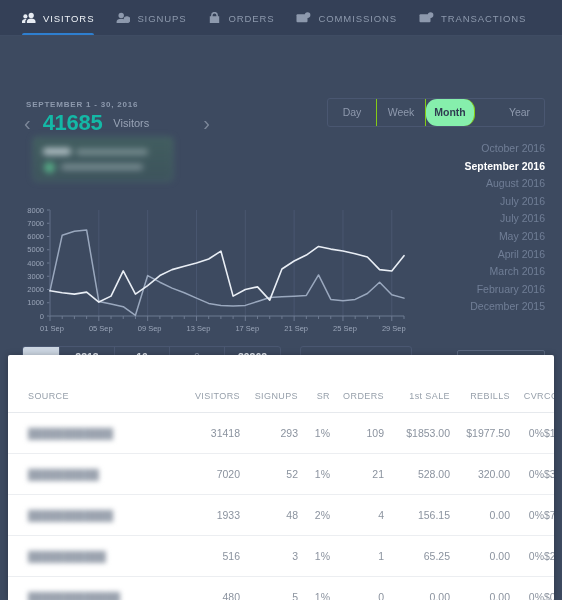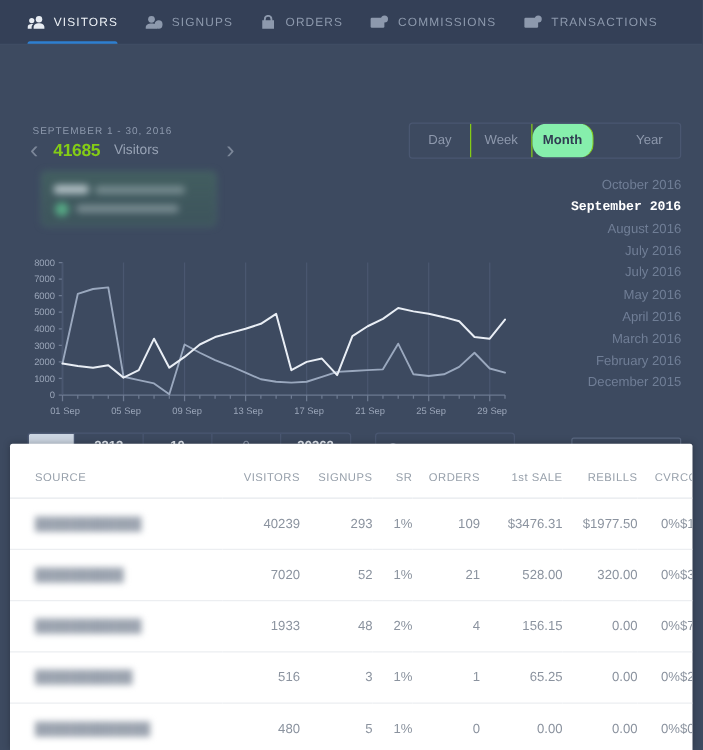--- a/index.html
+++ b/index.html
@@ -52,31 +52,31 @@
   }
   .tab svg { display: block; }
   .tab .icn path, .tab .icn circle, .tab .icn rect { fill: #8d99ad; }
   .tab.active .icn path, .tab.active .icn circle, .tab.active .icn rect { fill: #e7ecf3; }
 
   
   .panel { position: relative; height: 316px; padding: 0; }
 
   .period-label {
     position: absolute; left: 26px; top: 64px;
-    font-size: 8px; letter-spacing: .8px; color: #8d99ad; font-weight: 400;
+    font-size: 8px; letter-spacing: .8px; color: #8d99ad; font-weight: 700;
   }
   .counter-row {
     position: absolute; left: 20px; top: 74px;
     display: flex; align-items: center; gap: 8px;
   }
   .arrow {
     font-size: 20px; color: #7c8799; line-height: 1;
     cursor: pointer; font-weight: 300; padding: 0 4px;
   }
-  .count-val { font-size: 14px; font-weight: bold; color: #84cc16; letter-spacing: -.3px; }
+  .count-val { font-size: 22px; font-weight: bold; color: #14b8a6; letter-spacing: -.3px; }
   .count-unit { font-size: 11px; color: #98a3b5; margin-left: 3px; }
   .arrow.next { margin-left: 42px; }
 
   .redact-box {
     position: absolute; left: 33px; top: 101px;
     width: 140px; height: 44px;
     border-radius: 4px;
     background: linear-gradient(180deg, rgba(70,110,95,.55), rgba(62,96,88,.45));
     border: 1px solid rgba(110,170,140,.30);
     overflow: hidden;
@@ -108,21 +108,21 @@
   
   .month-list {
     position: absolute; right: 17px; top: 104px;
     text-align: right; width: 150px;
   }
   .month-item {
     font-size: 10.5px; color: #707e96; line-height: 17.6px; cursor: pointer;
     white-space: nowrap;
     text-align: right;
   }
-  .month-item.sel { color: #ffffff; font-weight: bold; font-family: Liberation Mono, monospace; }
+  .month-item.sel { color: #ffffff; font-weight: bold; }
 
   
   .chart-wrap { position: absolute; left: 18px; top: 168px; width: 390px; height: 140px; }
   .chart-wrap svg { display: block; }
   .ytick { font-size: 7.5px; fill: #9aa5b8; font-family: "Liberation Sans", sans-serif; }
   .xtick { font-size: 7.5px; fill: #9aa5b8; font-family: "Liberation Sans", sans-serif; }
 
   
   .filter-bar { position: absolute; left: 22px; top: 310px; display: flex; align-items: stretch; }
   .seg-group { display: flex; border: 1px solid #4a5771; border-radius: 3px; overflow: hidden; }
@@ -156,21 +156,21 @@
   .table-card {
     position: absolute; left: 8px; top: 355px; right: 8px; bottom: 0;
     background: #ffffff;
     border-radius: 2px 2px 0 0;
     overflow: hidden;
     box-shadow: 0 0 6px rgba(0,0,0,.25);
   }
   table { width: 100%; border-collapse: collapse; table-layout: fixed; }
   thead th {
     font-size: 9px; color: #97a0ab; font-weight: normal;
-    letter-spacing: .4px; padding: 22px 0 11px; text-align: right;
+    letter-spacing: .4px; padding: 36px 0 11px; text-align: right;
     border-bottom: 1px solid #e6e9ed;
   }
   thead th.src { text-align: left; padding-left: 20px; }
   thead th.last { padding-right: 18px; }
   tbody td {
     font-size: 10.5px; color: #8b939f; text-align: right;
     padding: 14px 0; border-bottom: 1px solid #eceef1;
   }
   tbody td.src { text-align: left; padding-left: 20px; }
   tbody td.last { padding-right: 18px; }
@@ -422,25 +422,25 @@
         <th>ORDERS</th>
         <th>1st SALE</th>
         <th>REBILLS</th>
         <th>CVR</th>
         <th class="last">COMMISIONS</th>
       </tr>
     </thead>
     <tbody id="table-body">
         <tr>
           <td class="src"><span class="blurtext">████████████</span></td>
-          <td>40239</td>
+          <td>31418</td>
           <td>293</td>
           <td>1%</td>
           <td>109</td>
-          <td>$3476.31</td>
+          <td>$1853.00</td>
           <td>$1977.50</td>
           <td>0%</td>
           <td class="last">$1322.00</td>
         </tr>
         <tr>
           <td class="src"><span class="blurtext">██████████</span></td>
           <td>7020</td>
           <td>52</td>
           <td>1%</td>
           <td>21</td>

